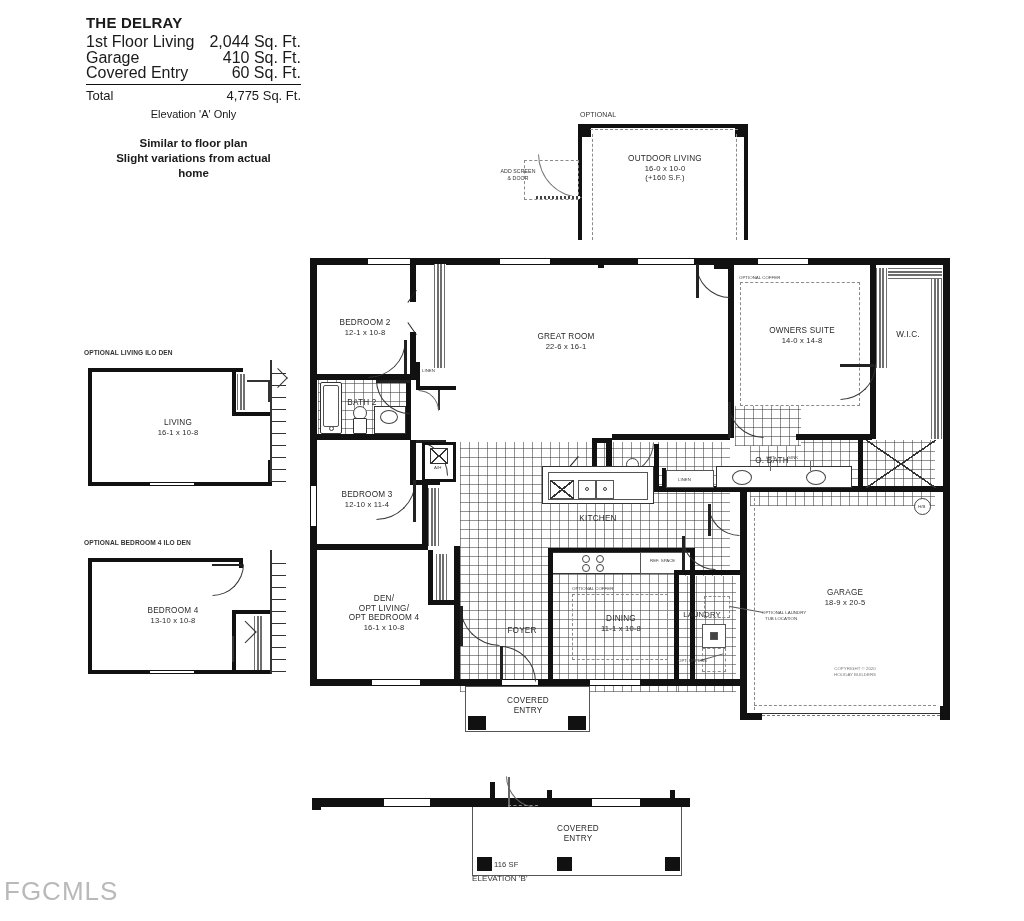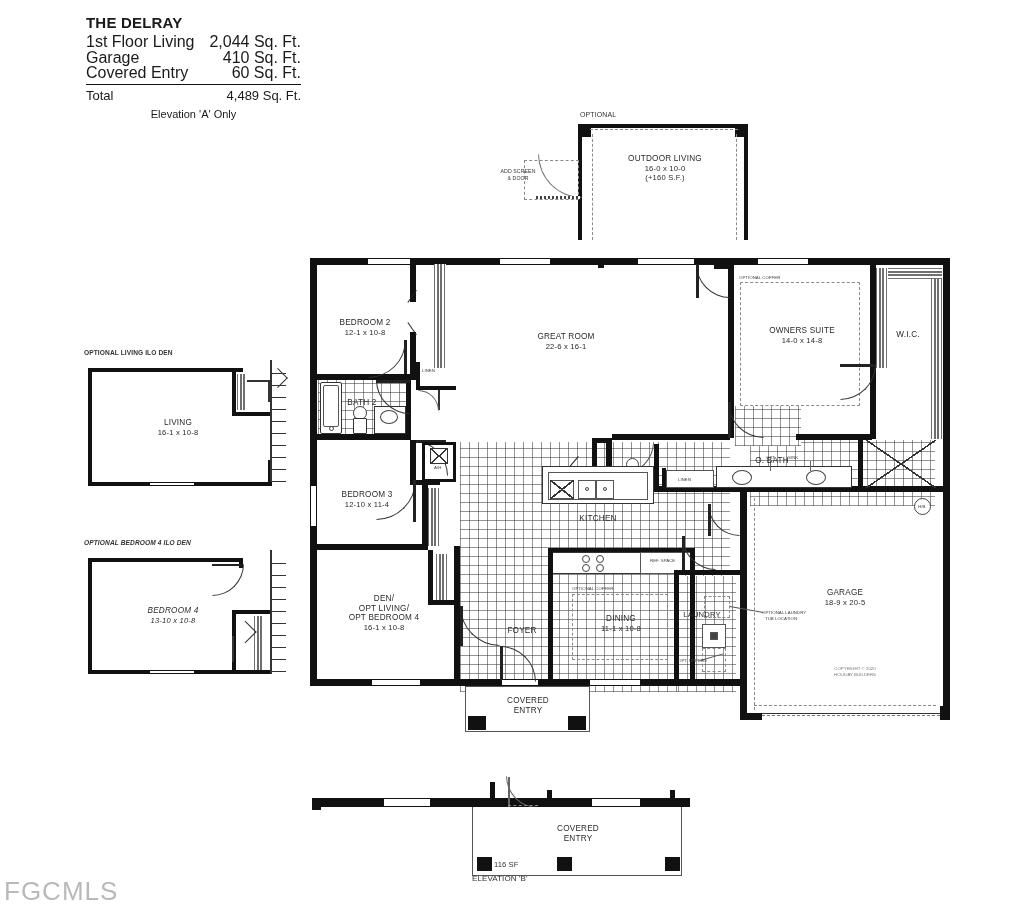--- a/index.html
+++ b/index.html
@@ -83,25 +83,30 @@
     </div>
     <div class="spec-row">
       <span class="lbl">Covered Entry</span>
       <span class="val">60 Sq. Ft.</span>
     </div>
 
     <div id="spec-rule"></div>
 
     <div class="spec-row" id="total-row">
       <span class="lbl">Total</span>
-      <span class="val">4,489 Sq. Ft.</span>
+      <span class="val">4,775 Sq. Ft.</span>
     </div>
 
     <div id="elev-note">Elevation 'A' Only</div>
 
+    <div id="disclaimer">
+      <div>Similar to floor plan</div>
+      <div>Slight variations from actual</div>
+      <div>home</div>
+    </div>
   </div>
 
   <div class="abs" style="left:500px;top:112px;width:260px;height:128px;">
     <div class="abs tiny" style="left:80px;top:0px;font-size:7px;">OPTIONAL</div>
 
     <div class="abs wall" style="left:78px;top:12px;width:170px;height:4px;"></div>
 
     <div class="abs wall" style="left:78px;top:12px;width:13px;height:13px;"></div>
     <div class="abs wall" style="left:235px;top:12px;width:13px;height:13px;"></div>
 
@@ -145,21 +150,21 @@
 
     <div class="abs" style="left:186px;top:22px;width:16px;height:110px;background:repeating-linear-gradient(0deg,#333 0 1px,transparent 1px 12px);"></div>
     <div class="abs" style="left:186px;top:10px;width:2px;height:122px;background:#333;"></div>
 
     <div class="abs rlabel" style="left:40px;top:68px;width:108px;">
       <span class="nm">LIVING</span>
       <span class="dim">16-1 x 10-8</span>
     </div>
   </div>
 
-  <div class="abs" style="left:84px;top:540px;width:200px;height:150px;font-style:italic;">
+  <div class="abs" style="left:84px;top:540px;width:200px;height:150px;">
     <div class="abs tiny" style="left:0px;top:0px;font-size:6.6px;font-weight:bold;">OPTIONAL BEDROOM 4 ILO DEN</div>
 
     <div class="abs wall" style="left:4px;top:18px;width:155px;height:4px;"></div>
     <div class="abs wall" style="left:4px;top:18px;width:4px;height:116px;"></div>
     <div class="abs wall" style="left:4px;top:130px;width:62px;height:4px;"></div>
     <div class="abs win" style="left:66px;top:130px;width:44px;height:4px;"></div>
     <div class="abs wall" style="left:110px;top:130px;width:78px;height:4px;"></div>
 
     <div class="abs wall" style="left:155px;top:18px;width:4px;height:10px;"></div>
     <div class="abs door-arc" style="left:128px;top:24px;width:32px;height:32px;border-color:transparent;border-right-color:#333;border-bottom-color:#333;border-radius:0 0 32px 0;"></div>

